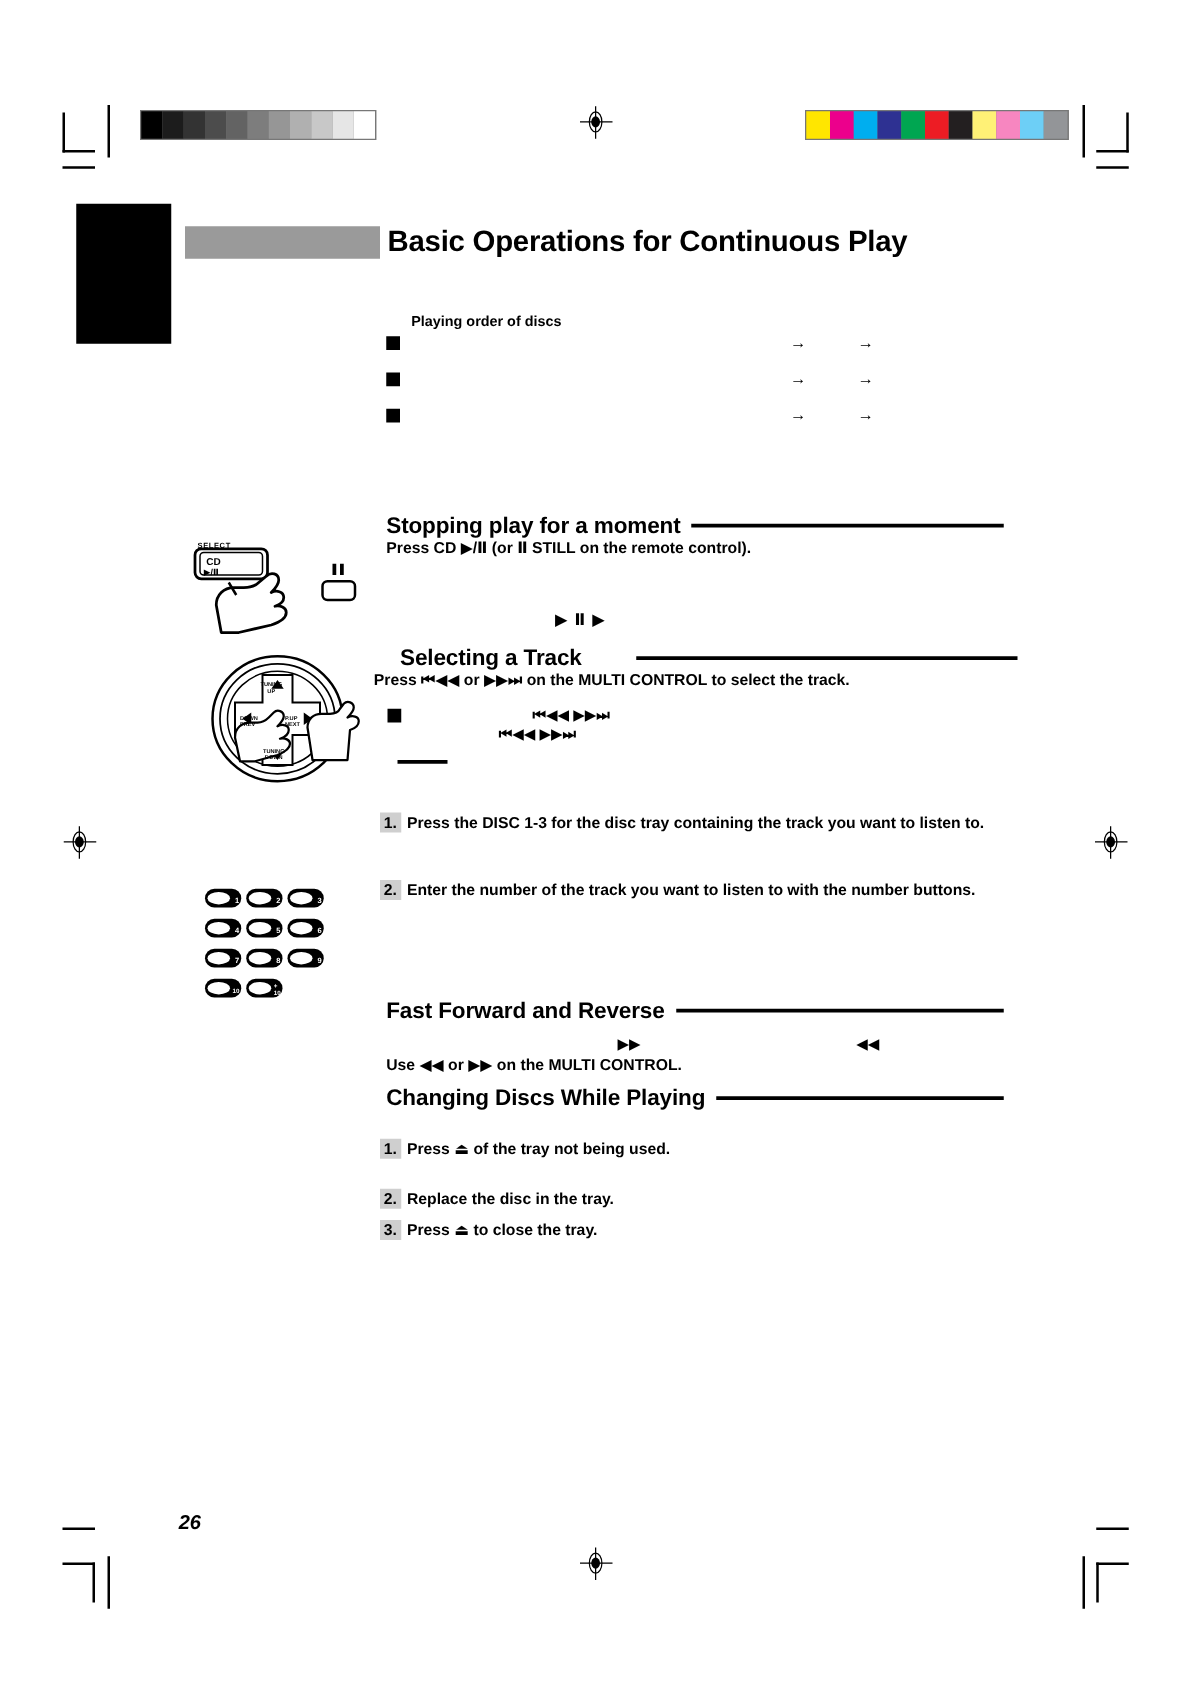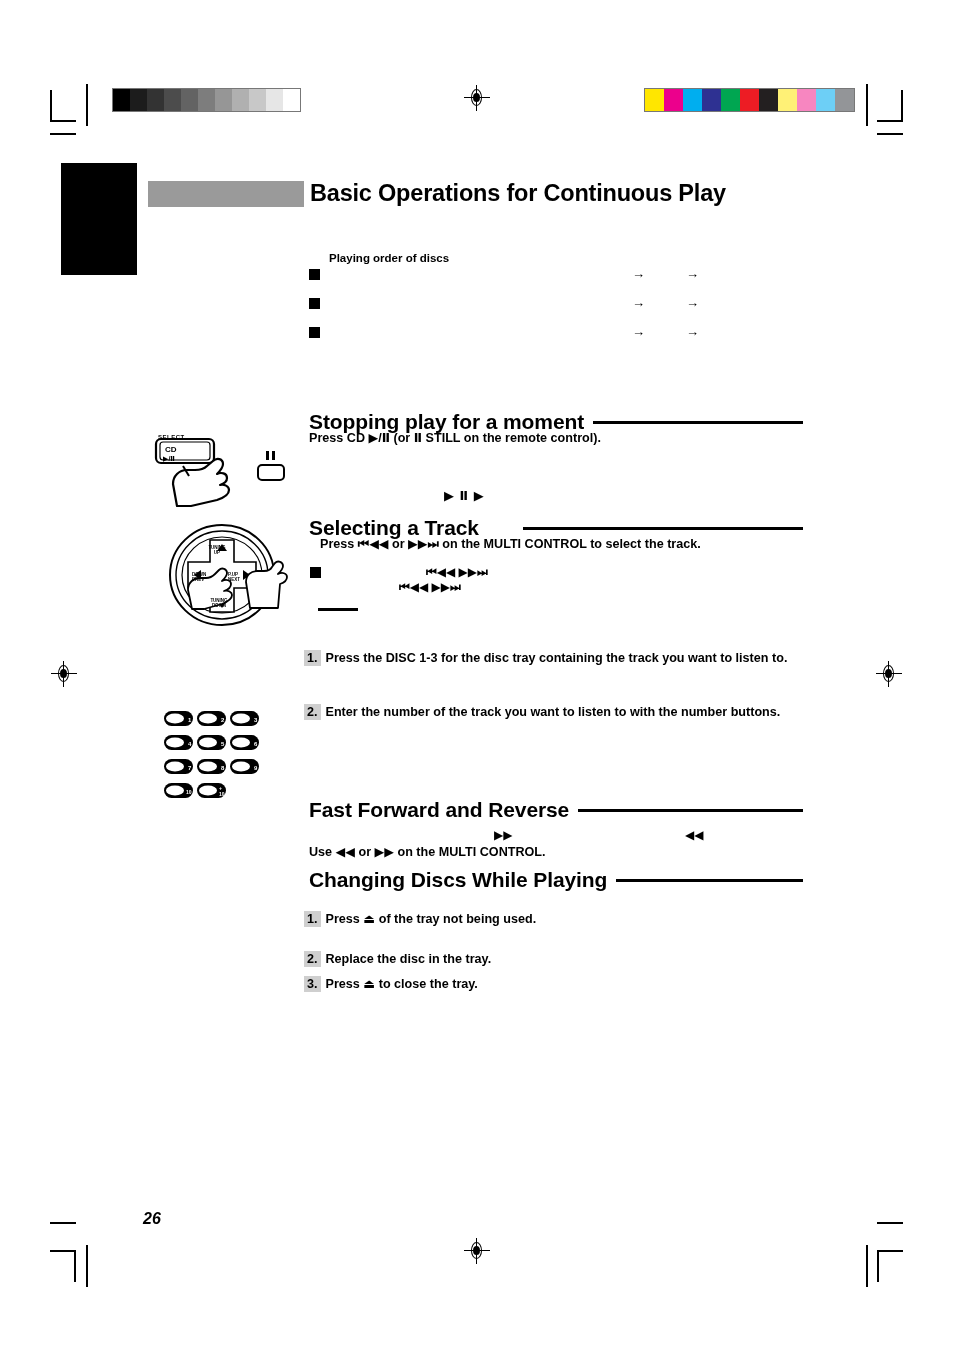--- a/index.html
+++ b/index.html
@@ -30,21 +30,21 @@
   .page-title{
     position:absolute;font-weight:bold;font-size:23.5px;letter-spacing:-0.2px;
     white-space:nowrap;
   }
 
   .sub-label{position:absolute;font-weight:bold;font-size:11.5px;white-space:nowrap;padding-left:20px;}
   .sq-bullet{position:absolute;width:11px;height:11px;background:#000;}
   .arrow{position:absolute;font-size:13px;line-height:1;font-weight:bold;}
 
   .sect{position:absolute;display:flex;align-items:center;width:calc(100% - 0px);}
-  .sect-title{font-weight:bold;font-size:21px;white-space:nowrap;letter-spacing:-0.1px;}
+  .sect-title{font-weight:bold;font-size:18px;white-space:nowrap;letter-spacing:-0.1px;}
   .rule{flex:1 1 auto;height:3px;background:#000;margin-left:9px;}
   .rule.short{flex:0 0 40px;}
 
   .sect-sub{position:absolute;font-weight:bold;font-size:12.6px;white-space:nowrap;}
 
   .numitem{position:absolute;display:flex;align-items:flex-start;}
   .numbadge{background:#cfcfcf;font-weight:bold;font-size:12.6px;
      padding:1px 3px 1px 3px;line-height:14px;margin-right:5px;flex:0 0 auto;}
   .numtext{font-weight:bold;font-size:12.6px;line-height:16.5px;}
   .pagenum{position:absolute;font-weight:bold;font-style:italic;font-size:16px;margin-top:42px;}
@@ -151,25 +151,25 @@
 <div class="mini-note" style="left:158px;top:434px;font-size:6px;letter-spacing:0.5px;">SELECT</div>
 <div class="mini-note" style="left:165px;top:446px;font-size:8px;">CD</div>
 <div class="mini-note" style="left:163px;top:455px;font-size:7px;">▶/Ⅱ</div>
 
 <svg class="ill" style="left:254px;top:450px;" width="40" height="36" viewBox="0 0 40 36">
   <rect x="4" y="15" width="26" height="15" rx="4" fill="#fff" stroke="#000" stroke-width="2"></rect>
   <rect x="12" y="1" width="3" height="9" fill="#000"></rect>
   <rect x="18" y="1" width="3" height="9" fill="#000"></rect>
 </svg>
 
-<div class="sect" style="left:309px;top:516px;width:494px;gap:35px;">
+<div class="sect" style="left:320px;top:516px;width:494px;gap:35px;">
   <span class="sect-title">Selecting a Track</span>
   <span class="rule"></span>
 </div>
-<div class="sect-sub" style="left:320px;top:536px;">Press ⏮◀◀ or ▶▶⏭ on the MULTI CONTROL to select the track.</div>
+<div class="sect-sub" style="left:299px;top:536px;">Press ⏮◀◀ or ▶▶⏭ on the MULTI CONTROL to select the track.</div>
 
 <div class="sq-bullet" style="left:310px;top:567px;"></div>
 <div class="sect-sub" style="left:426px;top:565px;font-size:12px;">⏮◀◀    ▶▶⏭</div>
 <div class="sect-sub" style="left:399px;top:580px;font-size:12px;">⏮◀◀    ▶▶⏭</div>
 
 <svg class="ill" style="left:160px;top:520px;" width="130" height="110" viewBox="0 0 130 110">
   <ellipse cx="62" cy="55" rx="52" ry="50" fill="#fff" stroke="#000" stroke-width="2"></ellipse>
   <ellipse cx="62" cy="55" rx="46" ry="44" fill="#fff" stroke="#000" stroke-width="1.4"></ellipse>
   <ellipse cx="62" cy="55" rx="40" ry="38" fill="#fff" stroke="#000" stroke-width="1.2"></ellipse>
   <path d="M50 20 L74 20 L74 42 L96 42 L96 68 L74 68 L74 92 L50 92 L50 68 L28 68 L28 42 L50 42 Z" fill="#fff" stroke="#000" stroke-width="1.6"></path>

